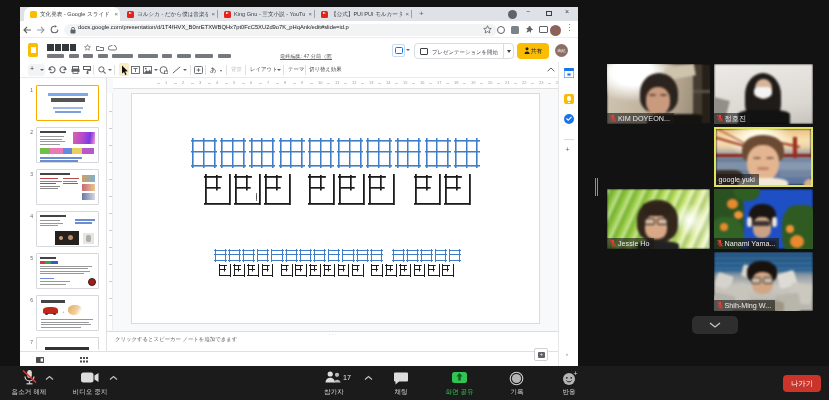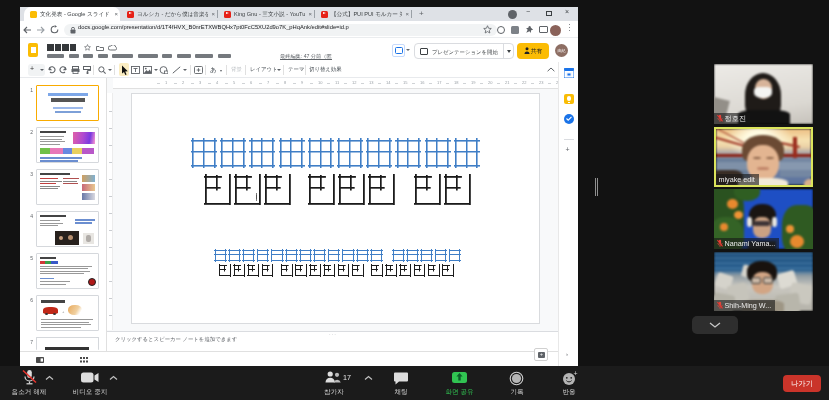--- a/index.html
+++ b/index.html
@@ -499,20 +499,40 @@
     </div>
     <div class="abs" style="left:513.5px;top:341px;width:14.5px;height:13px;border:1px solid #d0d0d0;border-radius:2px;background:#fff">
       <div class="abs" style="left:3px;top:2.5px;width:7px;height:6px;background:#5f6368;border-radius:1px"></div>
       <div class="abs" style="left:5.5px;top:4px;color:#fff;font-size:5px;line-height:3px">+</div>
     </div>
   </div>
 
   <div class="abs" style="left:594.5px;top:178px;width:1.2px;height:18px;background:#8f8f8f"></div>
   <div class="abs" style="left:597px;top:178px;width:1.2px;height:18px;background:#8f8f8f"></div>
 
+  <div class="tile" style="left:607px;top:64px;width:102.5px;height:60px">
+    <div class="tin" style="background:linear-gradient(100deg,#cfc5b2,#b9ab94 60%,#8a7d6a)">
+      <div class="abs" style="left:-20px;top:-22px;width:90px;height:60px;background:radial-gradient(closest-side,#ffffff 45%,rgba(252,250,240,0))"></div>
+      <div class="abs" style="left:86px;top:0;width:18px;height:60px;background:#453c31"></div>
+      <div class="abs" style="left:95px;top:0;width:9px;height:60px;background:#262019"></div>
+      <div class="abs" style="left:58px;top:2px;width:30px;height:12px;background:#cec4ae;transform:rotate(-10deg)"></div>
+      <div class="abs" style="left:86px;top:26px;width:18px;height:3px;background:#5a5048"></div>
+      <div class="abs" style="left:33px;top:9px;width:38px;height:40px;background:#2b231d;border-radius:50% 50% 38% 38%"></div>
+      <div class="abs" style="left:39px;top:23px;width:24px;height:28px;background:#c99a7e;border-radius:46%"></div>
+      <div class="abs" style="left:42px;top:30px;width:7px;height:2px;background:#6a4a38;border-radius:40%"></div>
+      <div class="abs" style="left:53px;top:30px;width:7px;height:2px;background:#6a4a38;border-radius:40%"></div>
+      <div class="abs" style="left:40px;top:50px;width:55px;height:12px;background:#15130f;border-radius:35% 15% 0 0"></div>
+    </div>
+    <div class="lbl"><svg width="6" height="9" viewBox="0 0 8 11">
+          <rect x="2.6" y="0.5" width="2.9" height="5.4" rx="1.4" fill="#e0453a"></rect>
+          <path d="M1.1 4.8 a2.9 2.9 0 0 0 5.8 0" stroke="#e0453a" fill="none"></path>
+          <line x1="4" y1="8" x2="4" y2="10" stroke="#e0453a"></line>
+          <line x1="0.6" y1="1" x2="7.4" y2="9.4" stroke="#e8352f" stroke-width="1.4"></line>
+        </svg>KIM DOYEON...</div>
+  </div>
   <div class="tile" style="left:713.5px;top:64px;width:99px;height:60px">
     <div class="tin" style="background:linear-gradient(170deg,#edebe7,#dbd8d2 70%,#c6c2bb)">
       <div class="abs" style="left:-8px;top:34px;width:20px;height:34px;background:#938f88;transform:rotate(14deg)"></div>
       <div class="abs" style="left:31px;top:9px;width:36px;height:44px;background:#1f1b18;border-radius:50% 50% 26% 26%"></div>
       <div class="abs" style="left:41px;top:15px;width:17px;height:20px;background:#d8b49a;border-radius:46%"></div>
       <div class="abs" style="left:40px;top:22.5px;width:18px;height:11.5px;background:#f4f4f2;border-radius:28% 28% 44% 44%"></div>
       <div class="abs" style="left:24px;top:46px;width:52px;height:14px;background:#121212;border-radius:32% 32% 0 0"></div>
     </div>
     <div class="lbl"><svg width="6" height="9" viewBox="0 0 8 11">
           <rect x="2.6" y="0.5" width="2.9" height="5.4" rx="1.4" fill="#e0453a"></rect>
@@ -535,21 +555,39 @@
       <div class="abs" style="left:0;top:33px;width:99px;height:8px;background:rgba(255,255,255,.14)"></div>
       <div class="abs" style="left:-5px;top:41px;width:32px;height:22px;background:#3a2e26;border-radius:28%"></div>
       <div class="abs" style="left:26px;top:6px;width:42px;height:28px;background:#6b4a33;border-radius:50% 50% 30% 30%"></div>
       <div class="abs" style="left:31px;top:16px;width:32px;height:36px;background:#e3b591;border-radius:46%"></div>
       <div class="abs" style="left:37px;top:28px;width:8px;height:2.5px;background:#8a6248;border-radius:40%"></div>
       <div class="abs" style="left:50px;top:28px;width:8px;height:2.5px;background:#8a6248;border-radius:40%"></div>
       <div class="abs" style="left:41px;top:38px;width:12px;height:3px;background:#c08468;border-radius:40%"></div>
       <div class="abs" style="left:22px;top:49px;width:50px;height:13px;background:#f2ead8;border-radius:36% 36% 0 0"></div>
       <div class="abs" style="left:88px;top:50px;width:14px;height:12px;background:#d9b08c;border-radius:40%"></div>
     </div>
-    <div class="lbl">miyake edit</div>
+    <div class="lbl">google yuki</div>
+  </div>
+  <div class="tile" style="left:607px;top:189px;width:102.5px;height:60px">
+    <div class="tin" style="background:linear-gradient(105deg,#86c23e,#a2d44a 35%,#c4e468 60%,#e4f0a0 80%,#f4f8d8)">
+      <div class="abs" style="left:0;top:0;width:103px;height:60px;background:repeating-linear-gradient(115deg,rgba(255,255,255,.4) 0 2px,rgba(80,140,35,.32) 4px 6.5px,rgba(190,225,100,.22) 9px 11px)"></div>
+      <div class="abs" style="left:64px;top:14px;width:38px;height:34px;background:radial-gradient(closest-side,rgba(255,255,255,.98),rgba(255,255,255,0))"></div>
+      <div class="abs" style="left:30px;top:11px;width:41px;height:42px;background:#33271c;border-radius:46% 46% 40% 40%"></div>
+      <div class="abs" style="left:38px;top:26px;width:22px;height:24px;background:#d9a887;border-radius:40%"></div>
+      <div class="abs" style="left:36px;top:15px;width:27px;height:12px;background:#2e2219;border-radius:0 0 35% 35%"></div>
+      <div class="abs" style="left:36.5px;top:29px;width:11px;height:7px;border:1.3px solid #222;border-radius:2px;background:rgba(200,210,220,.25)"></div>
+      <div class="abs" style="left:50px;top:29px;width:11px;height:7px;border:1.3px solid #222;border-radius:2px;background:rgba(200,210,220,.25)"></div>
+      <div class="abs" style="left:30px;top:52px;width:42px;height:10px;background:#222;border-radius:40% 40% 0 0"></div>
+    </div>
+    <div class="lbl"><svg width="6" height="9" viewBox="0 0 8 11">
+          <rect x="2.6" y="0.5" width="2.9" height="5.4" rx="1.4" fill="#e0453a"></rect>
+          <path d="M1.1 4.8 a2.9 2.9 0 0 0 5.8 0" stroke="#e0453a" fill="none"></path>
+          <line x1="4" y1="8" x2="4" y2="10" stroke="#e0453a"></line>
+          <line x1="0.6" y1="1" x2="7.4" y2="9.4" stroke="#e8352f" stroke-width="1.4"></line>
+        </svg>Jessie Ho</div>
   </div>
   <div class="tile" style="left:713.5px;top:189px;width:99px;height:60px">
     <div class="tin" style="background:#1e4fc4">
       <div class="abs" style="left:-10px;top:-6px;width:40px;height:74px;background:#2a5220;border-radius:35%"></div>
       <div class="abs" style="left:-6px;top:28px;width:36px;height:40px;background:#346326;border-radius:45%"></div>
       <div class="abs" style="left:68px;top:16px;width:38px;height:52px;background:#2f5a22;border-radius:38%"></div>
       <div class="abs" style="left:20px;top:-8px;width:26px;height:20px;background:#2f5e22;border-radius:45%"></div>
       <div class="abs" style="left:13px;top:10px;width:11px;height:10px;background:#e8892e;border-radius:50%"></div>
       <div class="abs" style="left:20px;top:22px;width:9px;height:8px;background:#ef9435;border-radius:50%"></div>
       <div class="abs" style="left:6px;top:34px;width:8px;height:8px;background:#e8892e;border-radius:50%"></div>

